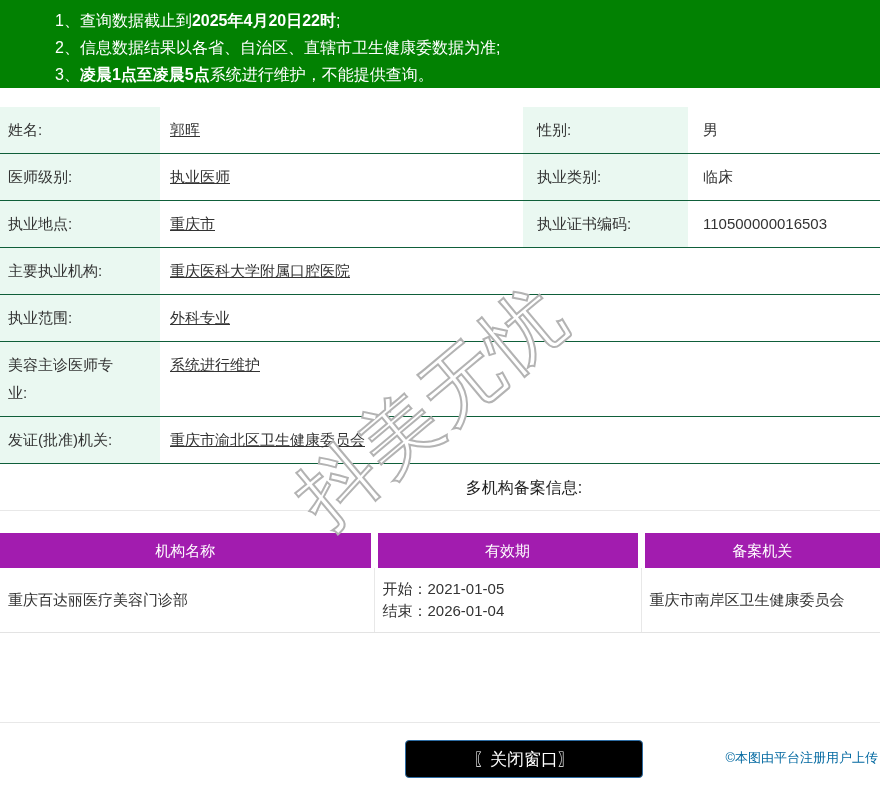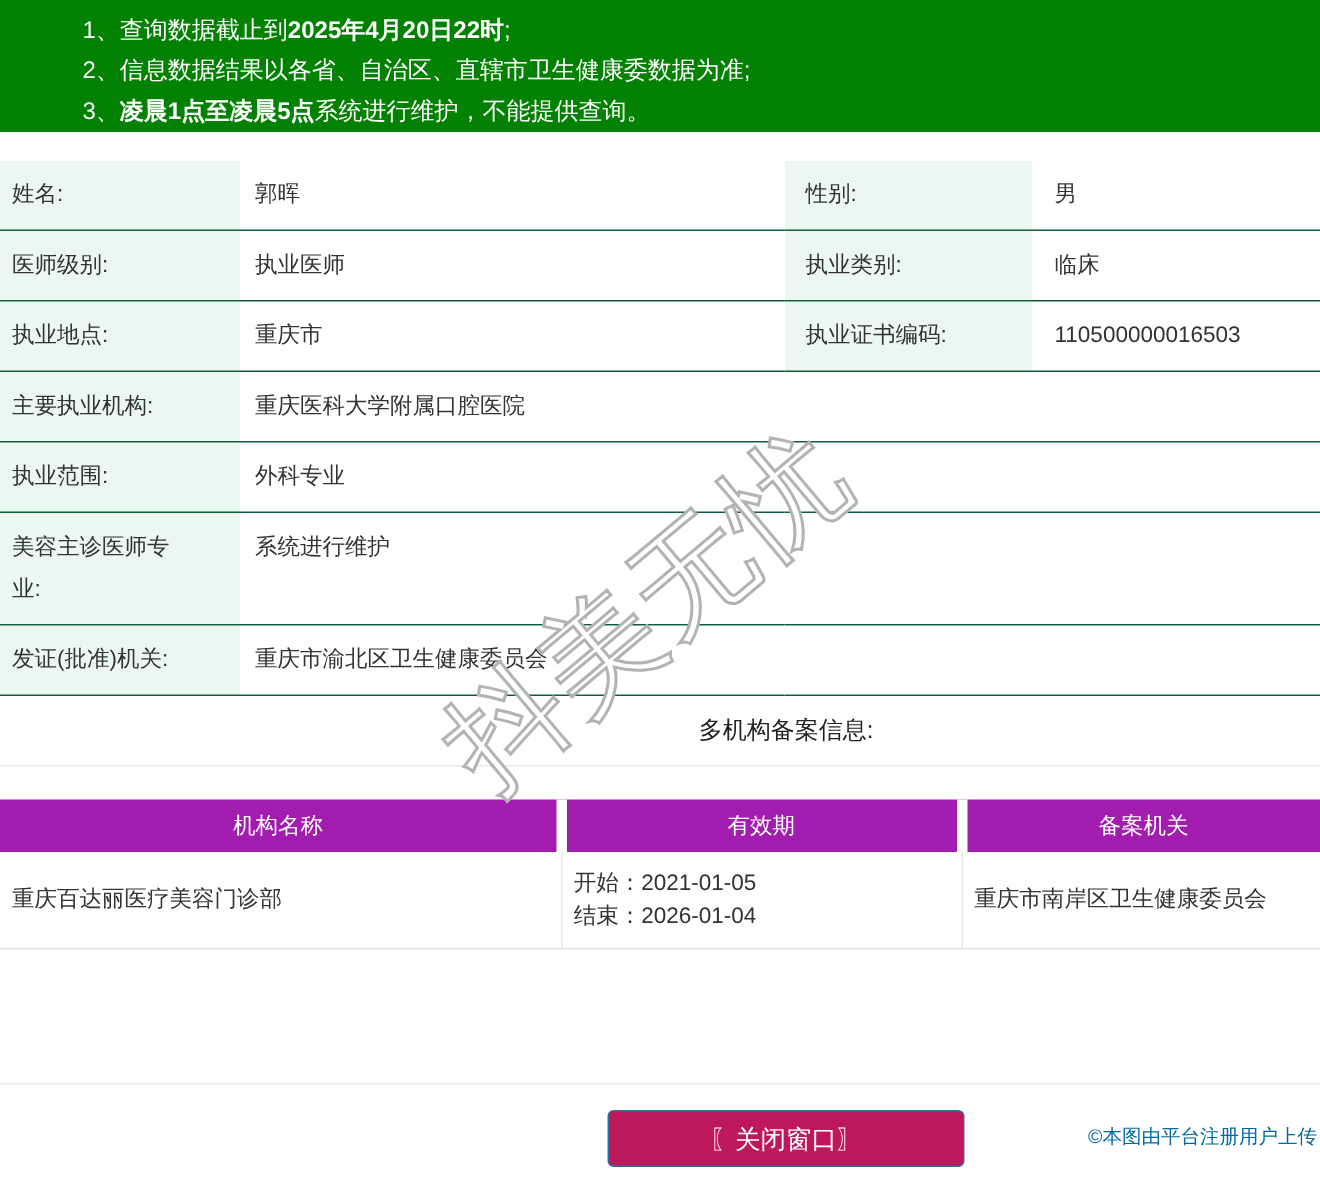--- a/index.html
+++ b/index.html
@@ -37,21 +37,21 @@
     vertical-align:top;
     padding:9px 4px;
     line-height:28px;
     font-weight:normal;
     text-align:left;
     color:#333;
     overflow:hidden;
     margin-top:35px;
   }
   table.info th.lbl  { background:#eaf8f1; padding-left:8px; }
-  table.info td.val  { padding-left:10px; }
+  table.info td.val  { padding-left:10px;text-decoration:underline; }
   table.info th.lbl2 { background:#eaf8f1; padding-left:14px; }
   table.info td.val2 { padding-left:15px; }
   .lblwrap { width:118px; }
 
   
   .section-title-row { padding-left:168px; text-align:center; margin-top:14px; }
   .section-title { font-weight:normal; font-size:16px; color:#222; line-height:20px; }
 
   .hr1 { border:0; border-top:1px solid #e8e8e8; margin:12px 0 0 0; }
   .hr2 { border:0; border-top:1px solid #e8e8e8; margin:89px 0 0 0; }
@@ -78,21 +78,21 @@
     color:#333;
     border-bottom:1px solid #e3e3e3;
     vertical-align:middle;
   }
   table.org td.c2, table.org td.c3 { border-left:1px solid #e8e8e8; }
 
   
   .button-row { padding-left:168px; text-align:center; margin-top:17px; }
   .close-btn {
     width:238px; height:38px;
-    background:#be185d;
+    background:#000000;
     color:#fff;
     border:1px solid #2e6da4;
     border-radius:4px;
     font-size:17px;
     font-family:inherit;
     cursor:pointer;
   }
 
   .attribution {
     position:absolute; right:2px; bottom:20px;

